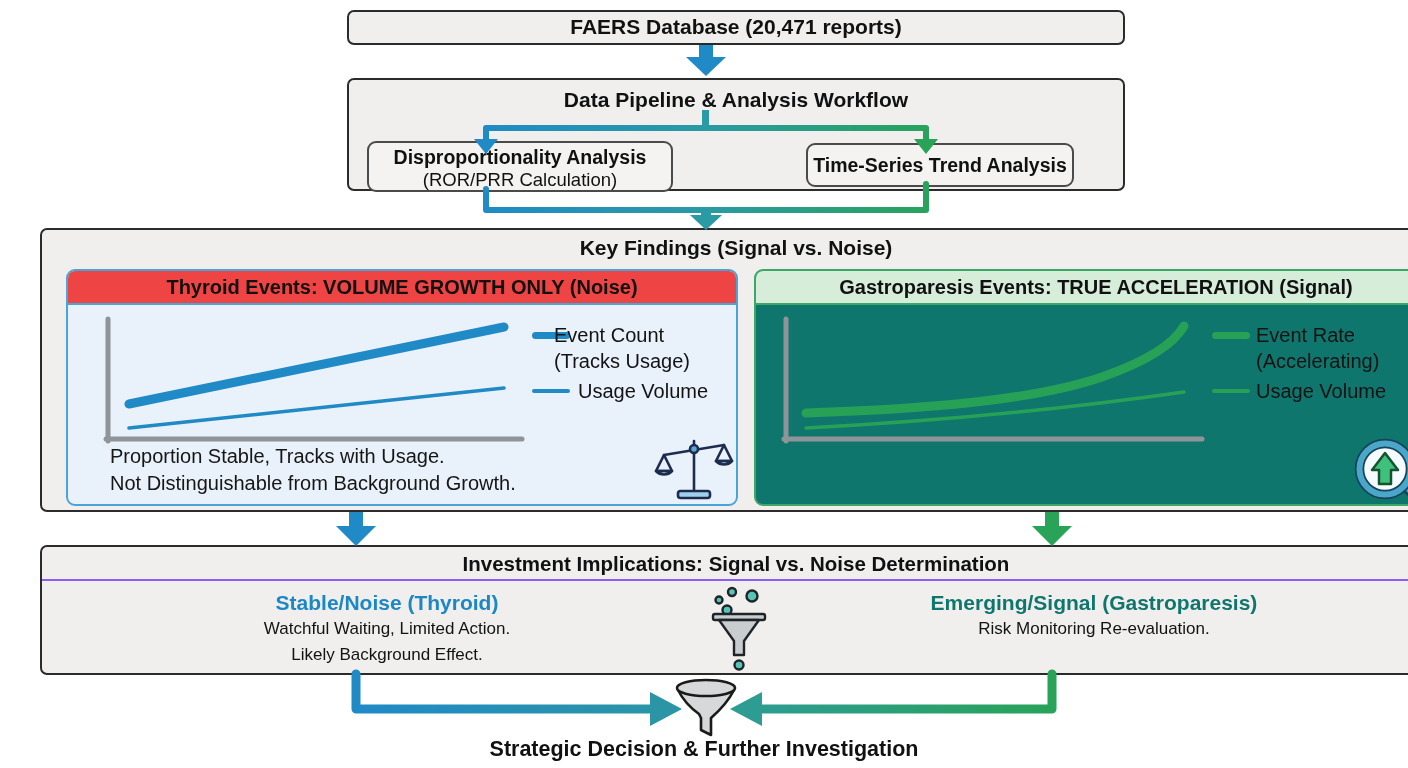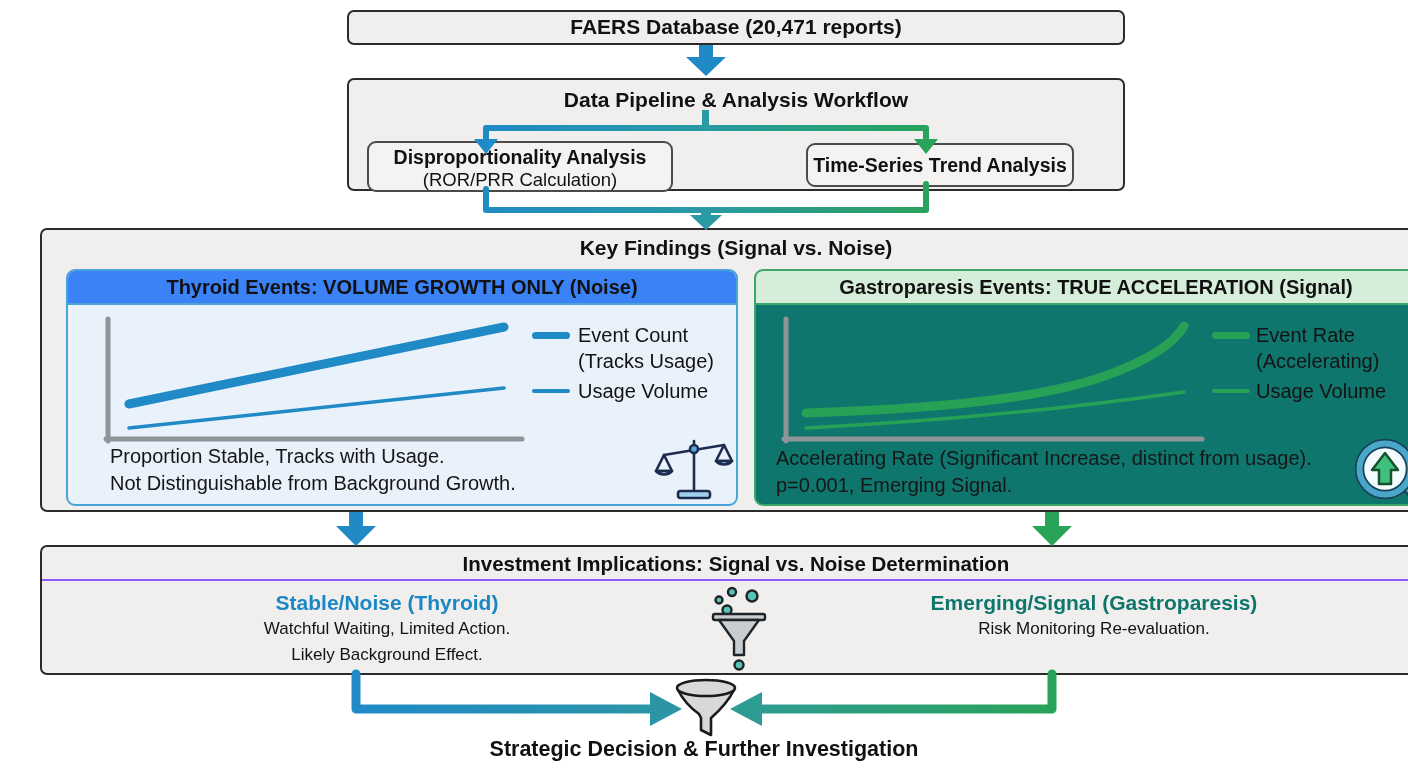--- a/index.html
+++ b/index.html
@@ -8,21 +8,21 @@
   .abs { position:absolute; }
   .box { background:#f0efed; border:2.5px solid #2b2b2b; border-radius:7px;margin-left:32px; }
   .subbox { background:#f4f3f1; border:2px solid #4a4a4a; border-radius:9px; }
   .ctr { text-align:center; }
   .bold { font-weight:bold; }
   .overlay { position:absolute; left:0; top:0; width:1408px; height:768px; pointer-events:none; z-index:50; }
   .panel { position:absolute; border-radius:9px; overflow:hidden; }
   .panel-thyroid { left:24px; top:39px; width:672px; height:237px; border:2.5px solid #49a5d8; background:#e9f1fa; }
   .panel-gastro  { left:712px; top:39px; width:684px; height:237px; border:2.5px solid #3ca767; background:#0f766e; }
   .panel-header { height:34px; line-height:33px; text-align:center; font-weight:bold; font-size:20px; }
-  .ph-thyroid { background:#3b82f6; border-bottom:2px solid #49a5d8; }
+  .ph-thyroid { background:#ef4444; border-bottom:2px solid #49a5d8; }
   .ph-gastro  { background:#d6edda; border-bottom:2px solid #3ca767; }
   .legend-dash { position:absolute; height:7px; border-radius:4px; width:38px; }
   .legend-text { position:absolute; font-size:20px; line-height:26px; color:#131313; }
   .caption { position:absolute; font-size:20px; line-height:27px; color:#161616; }
   .col-head { font-size:21px; font-weight:bold; line-height:27px; }
   .col-line { font-size:17px; line-height:26px; color:#131313; }
   .imp-col { position:absolute; top:42px; width:620px; text-align:center; }
 </style>
 </head>
 <body>
@@ -49,21 +49,21 @@
     <div class="panel-header ph-thyroid">Thyroid Events: VOLUME GROWTH ONLY (Noise)</div>
 
     <svg class="abs" style="left:16px; top:44px;" width="450" height="140" viewBox="0 0 450 140">
       <line x1="24" y1="4" x2="24" y2="126" stroke="#8f9499" stroke-width="5" stroke-linecap="round"></line>
       <line x1="22" y1="124" x2="438" y2="124" stroke="#8f9499" stroke-width="5" stroke-linecap="round"></line>
       <line x1="45" y1="89" x2="420" y2="12" stroke="#1f8ac6" stroke-width="9" stroke-linecap="round"></line>
       <line x1="45" y1="113" x2="420" y2="73" stroke="#1f8ac6" stroke-width="3.5" stroke-linecap="round"></line>
     </svg>
 
     <div class="legend-dash" style="left:464px; top:61px; background:#1f8ac6;"></div>
-    <div class="legend-text" style="left:510px; top:51px;">
+    <div class="legend-text" style="left:486px; top:51px;">
       <div>Event Count</div>
       <div>(Tracks Usage)</div>
     </div>
     <div class="legend-dash" style="left:464px; top:118px; height:4px; background:#1f8ac6;"></div>
     <div class="legend-text" style="left:510px; top:107px;">Usage Volume</div>
 
     <div class="caption" style="left:42px; top:172px;">
       <div>Proportion Stable, Tracks with Usage.</div>
       <div>Not Distinguishable from Background Growth.</div>
     </div>
@@ -93,24 +93,20 @@
     </svg>
 
     <div class="legend-dash" style="left:456px; top:61px; background:#27a155;"></div>
     <div class="legend-text" style="left:500px; top:51px;">
       <div>Event Rate</div>
       <div>(Accelerating)</div>
     </div>
     <div class="legend-dash" style="left:456px; top:118px; height:4px; background:#27a155;"></div>
     <div class="legend-text" style="left:500px; top:107px;">Usage Volume</div>
 
-    <div class="caption" style="left:20px; top:174px; font-size:20px; width:582px;">
-      <div>Accelerating Rate (Significant Increase, distinct from usage).</div>
-      <div>p=0.001, Emerging Signal.</div>
-    </div>
 
     <svg class="abs" style="left:596px; top:158px;" width="84" height="78" viewBox="0 0 84 78">
       <g stroke-linecap="round" stroke-linejoin="round">
         <line x1="58" y1="8" x2="63" y2="16" stroke="#4bbf6e" stroke-width="3.5"></line>
         <line x1="71" y1="14" x2="66" y2="21" stroke="#4bbf6e" stroke-width="3.5"></line>
         <line x1="74" y1="26" x2="66" y2="27" stroke="#4bbf6e" stroke-width="3.5"></line>
         <line x1="54" y1="56" x2="72" y2="72" stroke="#17445a" stroke-width="14"></line>
         <line x1="54" y1="56" x2="72" y2="72" stroke="#4aa7c9" stroke-width="9"></line>
         <circle cx="33" cy="40" r="29" fill="none" stroke="#17445a" stroke-width="2.5"></circle>
         <circle cx="33" cy="40" r="22" fill="#f4fbff" stroke="#17445a" stroke-width="2.5"></circle>

